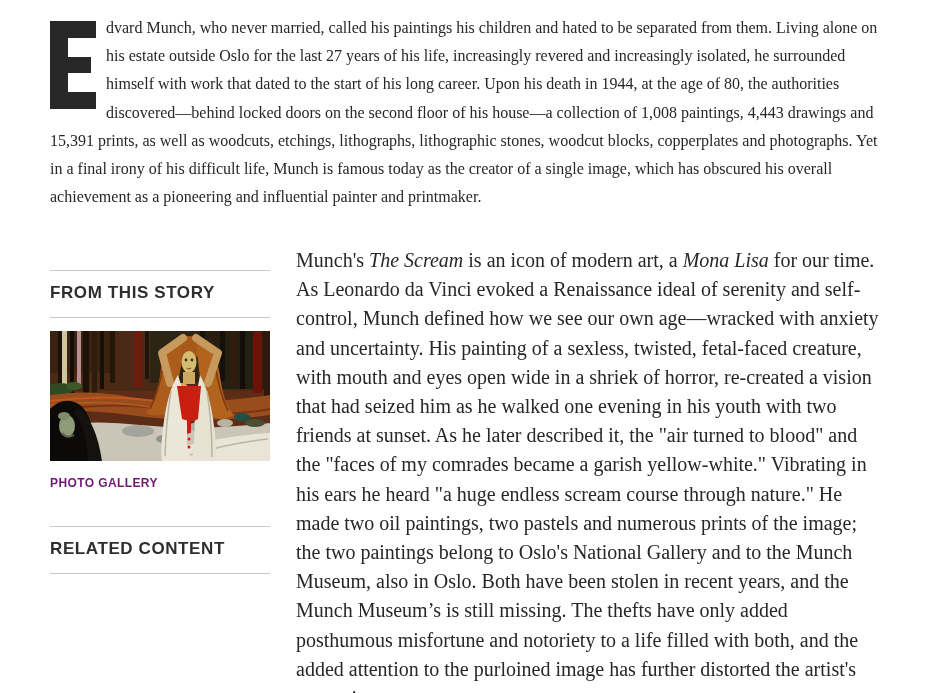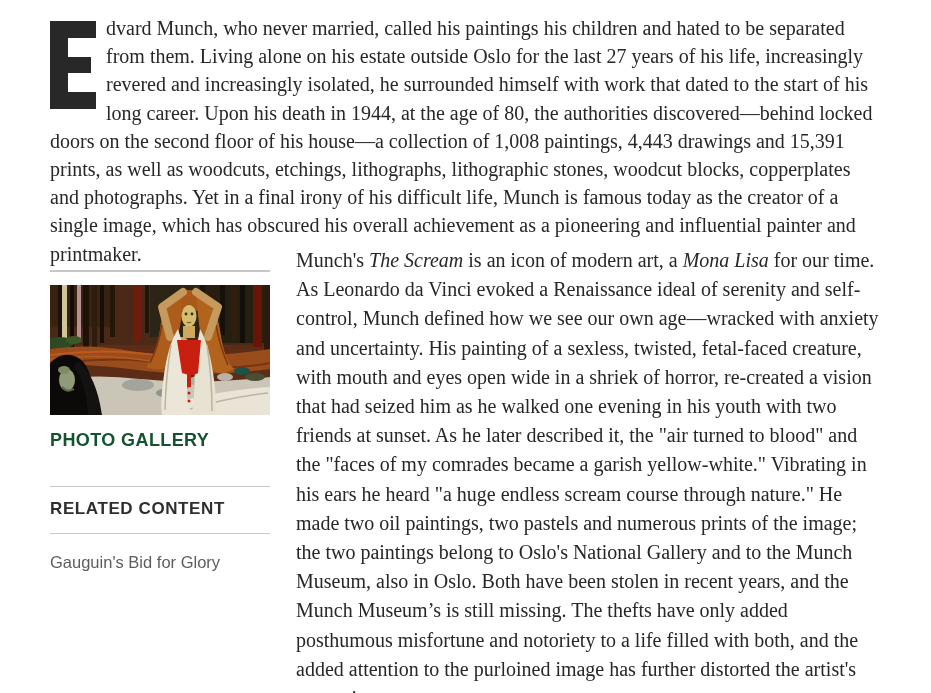--- a/index.html
+++ b/index.html
@@ -5,21 +5,21 @@
   html,body{margin:0;padding:0;}
   body{
     width:931px;height:693px;position:relative;overflow:hidden;
     background:#ffffff;
     font-family:"Liberation Serif",serif;
     color:#272727;
   }
   
   .intro{
     position:absolute;left:50px;top:14px;width:832px;
-    font-size:20px;line-height:28.2px;margin:0;
+    font-size:16px;line-height:28.2px;margin:0;
     text-rendering:optimizeLegibility;
   }
   .dropcap-box{
     float:left;width:56px;height:104px;margin-top:7px;
   }
   
   .sidebar{
     position:absolute;left:50px;top:270px;width:220px;
     font-family:"Liberation Sans",sans-serif;
   }
@@ -27,22 +27,22 @@
   .side-heading{
     font-size:17px;font-weight:bold;color:#2e2e2e;
     letter-spacing:0.6px;padding:12px 0 14px;margin:0;
   }
   .thumb{
     display:block;margin-top:13px;width:220px;height:130px;
     cursor:pointer;line-height:0;
   }
   .gallery-link{
     display:inline-block;margin-top:15px;
-    font-size:18px;font-weight:bold;letter-spacing:0.4px;
-    color:#14532d;text-decoration:none;cursor:pointer;
+    font-size:12px;font-weight:bold;letter-spacing:0.4px;
+    color:#701a75;text-decoration:none;cursor:pointer;
   }
   .related-section{margin-top:35px;}
   .related-link{
     display:inline-block;margin-top:19px;
     font-size:16.5px;color:#5d5d5d;text-decoration:none;cursor:pointer;
   }
   
   .main-col{
     position:absolute;left:296px;top:246px;width:586px;
   }
@@ -59,20 +59,21 @@
       <rect x="0" y="0" width="46" height="88" fill="#282828"></rect>
       <rect x="18" y="17" width="28" height="19" fill="#ffffff"></rect>
       <rect x="18" y="52" width="28" height="19" fill="#ffffff"></rect>
       <rect x="41" y="36" width="5" height="16" fill="#ffffff"></rect>
     </svg>
   </span><span>dvard Munch, who never married, called his paintings his children and hated to be separated from them. Living alone on his estate outside Oslo for the last 27 years of his life, increasingly revered and increasingly isolated, he surrounded himself with work that dated to the start of his long career. Upon his death in 1944, at the age of 80, the authorities discovered—behind locked doors on the second floor of his house—a collection of 1,008 paintings, 4,443 drawings and 15,391 prints, as well as woodcuts, etchings, lithographs, lithographic stones, woodcut blocks, copperplates and photographs. Yet in a final irony of his difficult life, Munch is famous today as the creator of a single image, which has obscured his overall achievement as a pioneering and influential painter and printmaker.</span>
 </p>
 
 <aside class="sidebar">
   <hr class="rule">
+  <h3 class="side-heading">FROM THIS STORY</h3>
   <hr class="rule">
 
   <span class="thumb">
     <svg width="220" height="130" viewBox="0 0 220 130" preserveAspectRatio="none">
 
       <rect width="220" height="130" fill="#5d2c17"></rect>
       <rect width="220" height="60" fill="#4a2a16"></rect>
       <rect x="0" y="0" width="60" height="42" fill="#3a2210"></rect>
       <rect x="100" y="0" width="120" height="52" fill="#2c2414"></rect>
       <rect x="150" y="0" width="70" height="58" fill="#241f10"></rect>
@@ -148,19 +149,18 @@
       <path d="M12 102 Q17 108 24 104" stroke="#5d6a4a" stroke-width="2" fill="none"></path>
     </svg>
   </span>
 
   <a class="gallery-link">PHOTO GALLERY</a>
 
   <div class="related-section">
     <hr class="rule">
     <h3 class="side-heading">RELATED CONTENT</h3>
     <hr class="rule">
-    <a class="related-link">Gauguin's Bid for Glory</a>
   </div>
 </aside>
 
 <div class="main-col">
   <p class="main-text"><span>Munch's </span><span style="font-style: italic;">The Scream</span><span> is an icon of modern art, a </span><span style="font-style: italic;">Mona Lisa</span><span> for our time. As Leonardo da Vinci evoked a Renaissance ideal of serenity and self-control, Munch defined how we see our own age—wracked with anxiety and uncertainty. His painting of a sexless, twisted, fetal-faced creature, with mouth and eyes open wide in a shriek of horror, re-created a vision that had seized him as he walked one evening in his youth with two friends at sunset. As he later described it, the "air turned to blood" and the "faces of my comrades became a garish yellow-white." Vibrating in his ears he heard "a huge endless scream course through nature." He made two oil paintings, two pastels and numerous prints of the image; the two paintings belong to Oslo's National Gallery and to the Munch Museum, also in Oslo. Both have been stolen in recent years, and the Munch Museum’s is still missing. The thefts have only added posthumous misfortune and notoriety to a life filled with both, and the added attention to the purloined image has further distorted the artist's reputation.</span></p>
 </div>
 
 </body></html>

